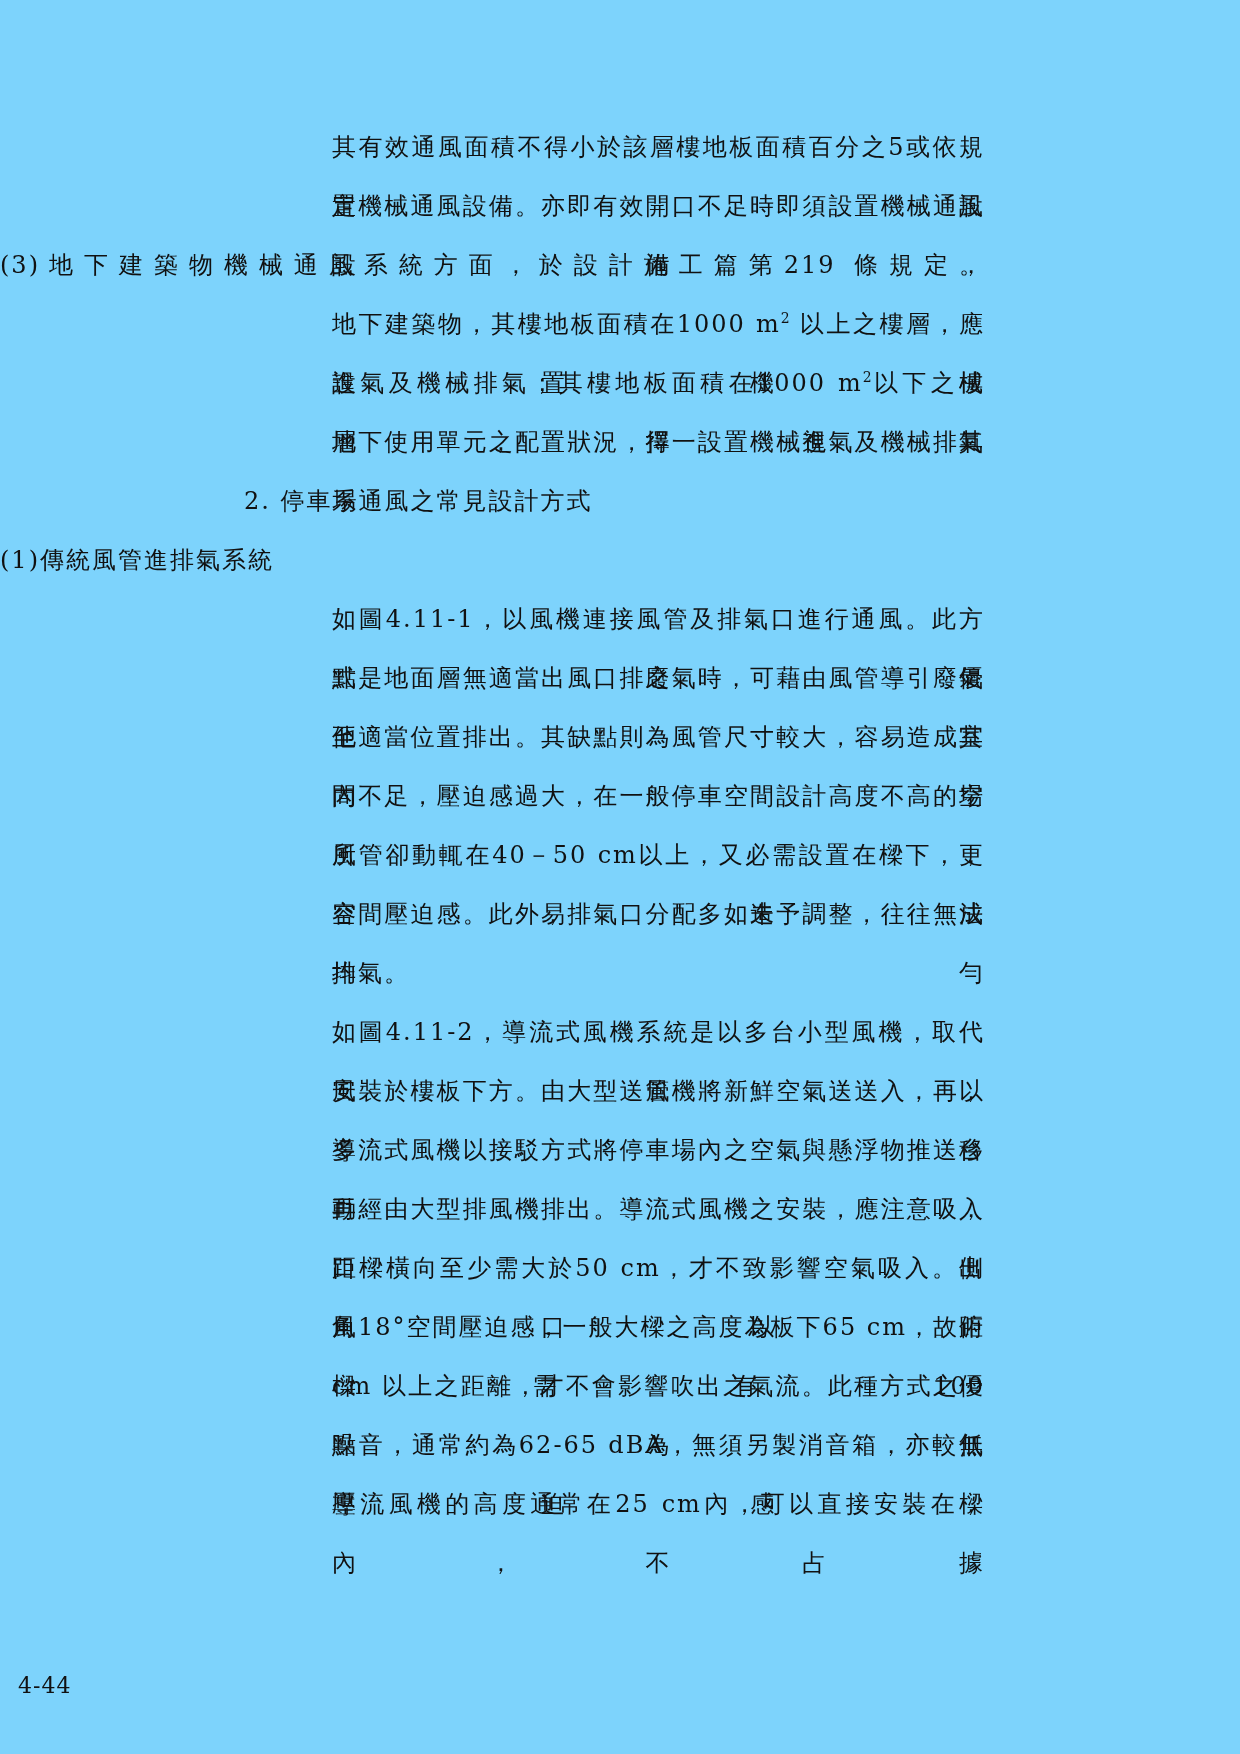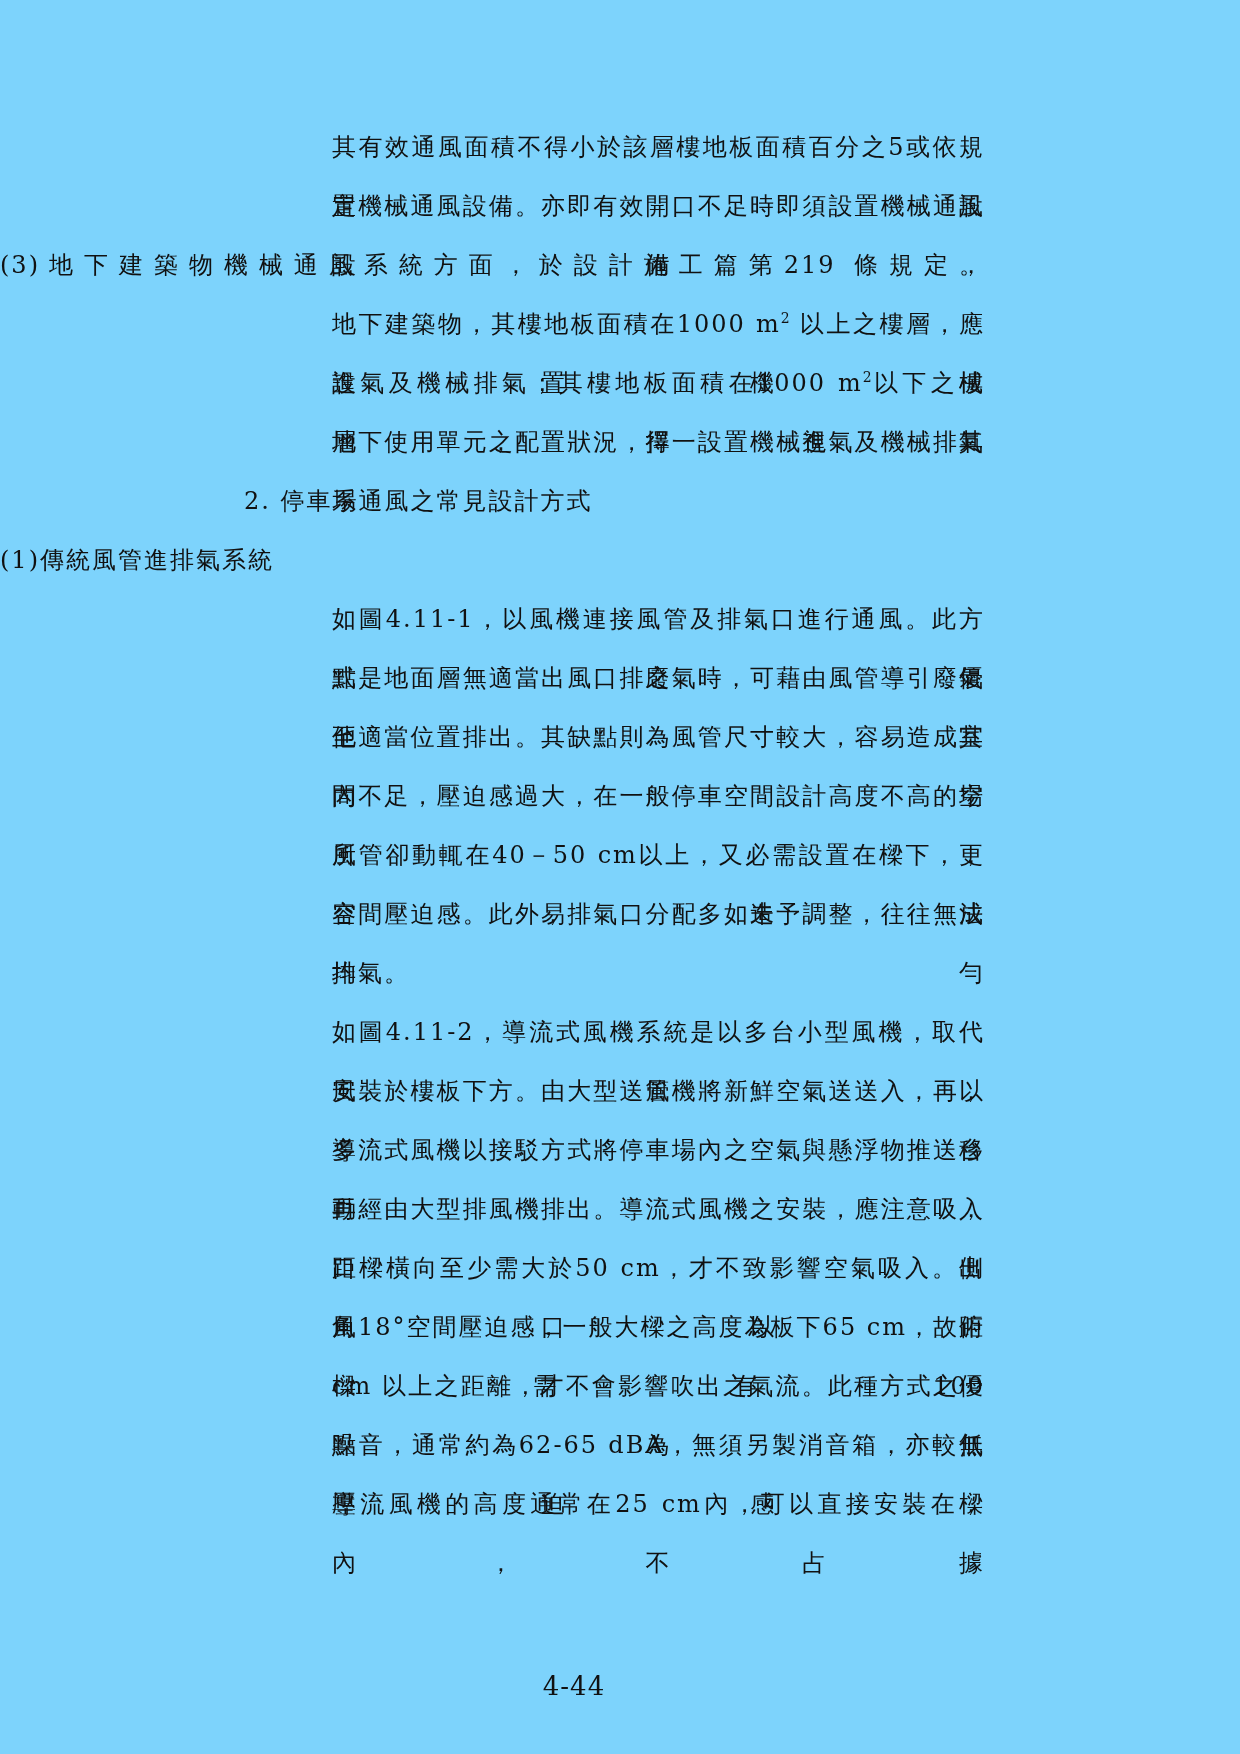--- a/index.html
+++ b/index.html
@@ -39,24 +39,23 @@
   .line.paren { }
   .line.num   { padding-left: 244px; }
   .line sup {
     font-size: 14px;
     letter-spacing: 0;
     vertical-align: super;
     line-height: 0;
   }
   .footer {
     position: absolute;
-    top: 1666px; left: 4px;
+    top: 1666px; left: 18px;
     width: 1140px;
-    text-align: center;
-    font-size: 26px;
+    font-size: 22px;
     line-height: 40px;
     letter-spacing: 1px;
   }
 </style>
 </head>
 <body>
 
 <div class="page">
   <div class="textblock">
     <div class="line body justify">其有效通風面積不得小於該層樓地板面積百分之5或依規定設</div>

